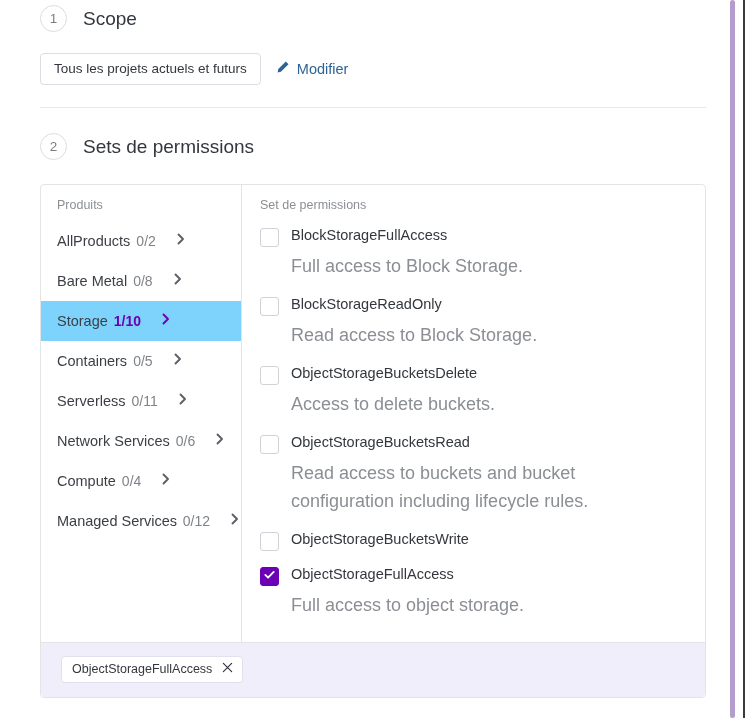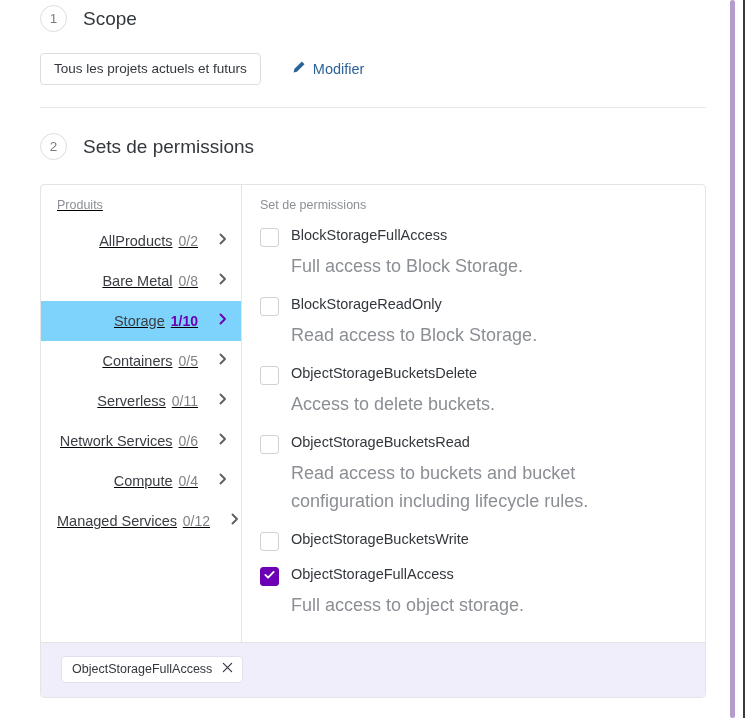--- a/index.html
+++ b/index.html
@@ -56,21 +56,21 @@
     flex: none;
   }
   .step-title {
     font-size: 19px;
     color: #33373d;
   }
   .step1 { padding-top: 5px; }
 
   .scope-row {
     display: flex; align-items: center;
-    gap: 30px;
+    gap: 14px;
     margin-top: 21px;
   }
   .scope-chip {
     border: 1px solid #dadde1;
     border-radius: 4px;
     background: #fff;
     padding: 7px 13px 8px 13px;
     font-size: 13.5px;
     color: #33373d;
     white-space: nowrap;
@@ -105,38 +105,37 @@
   }
   .panel-body {
     display: flex;
     align-items: stretch;
   }
   .col-products {
     width: 201px;
     flex: none;
     border-right: 1px solid #e3e4e6;
     padding: 13px 0 14px 0;
-    text-decoration: underline;
   }
   .col-perms {
     flex: 1 1 auto;
     padding: 13px 0 14px 0;
     min-width: 0;
   }
   .col-label {
     font-size: 12.5px;
     color: #8b8f94;
     padding: 0 16px;
     margin-bottom: 9px;
   }
   .col-perms .col-label { padding-left: 18px; }
 
   .prod-item {
     display: flex; align-items: center;
-    justify-content: flex-end;
+    justify-content: flex-start;
     gap: 6px;
     height: 40px;
     padding: 0 12px 0 16px;
     cursor: pointer;
     white-space: nowrap;
   }
   .prod-name {
     font-size: 14.5px;
     color: #3b3f45;
     overflow: hidden;

